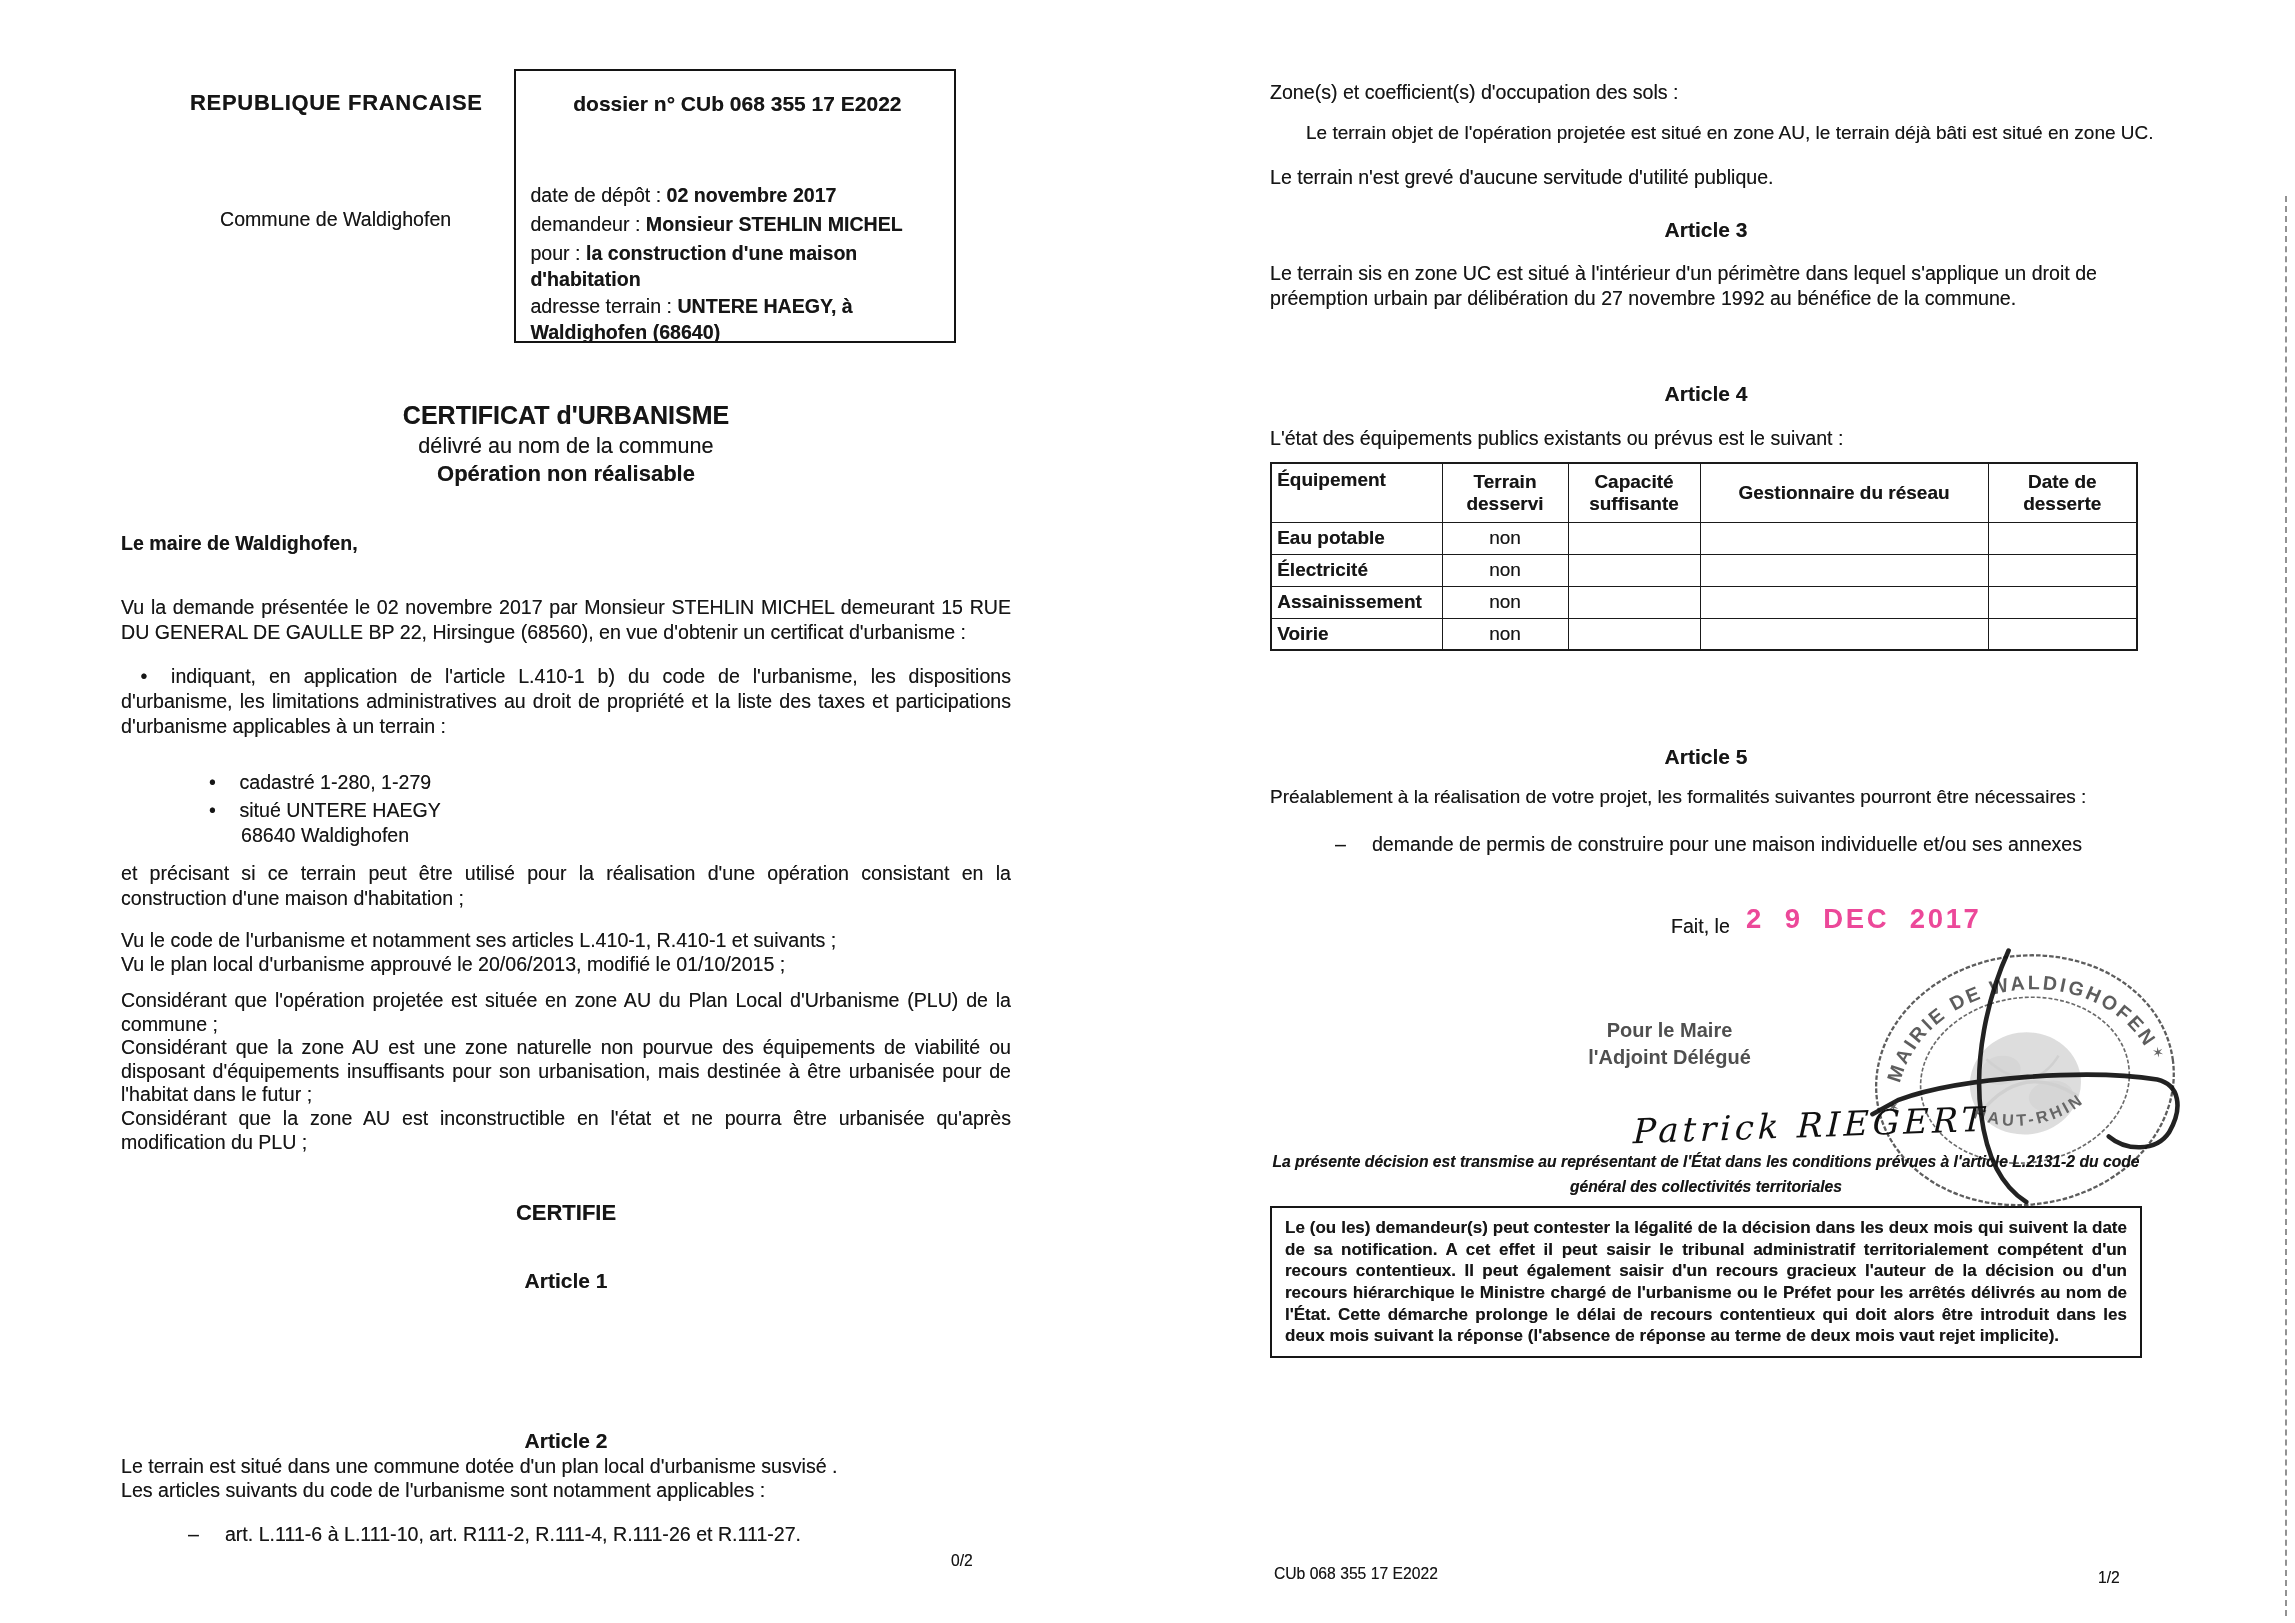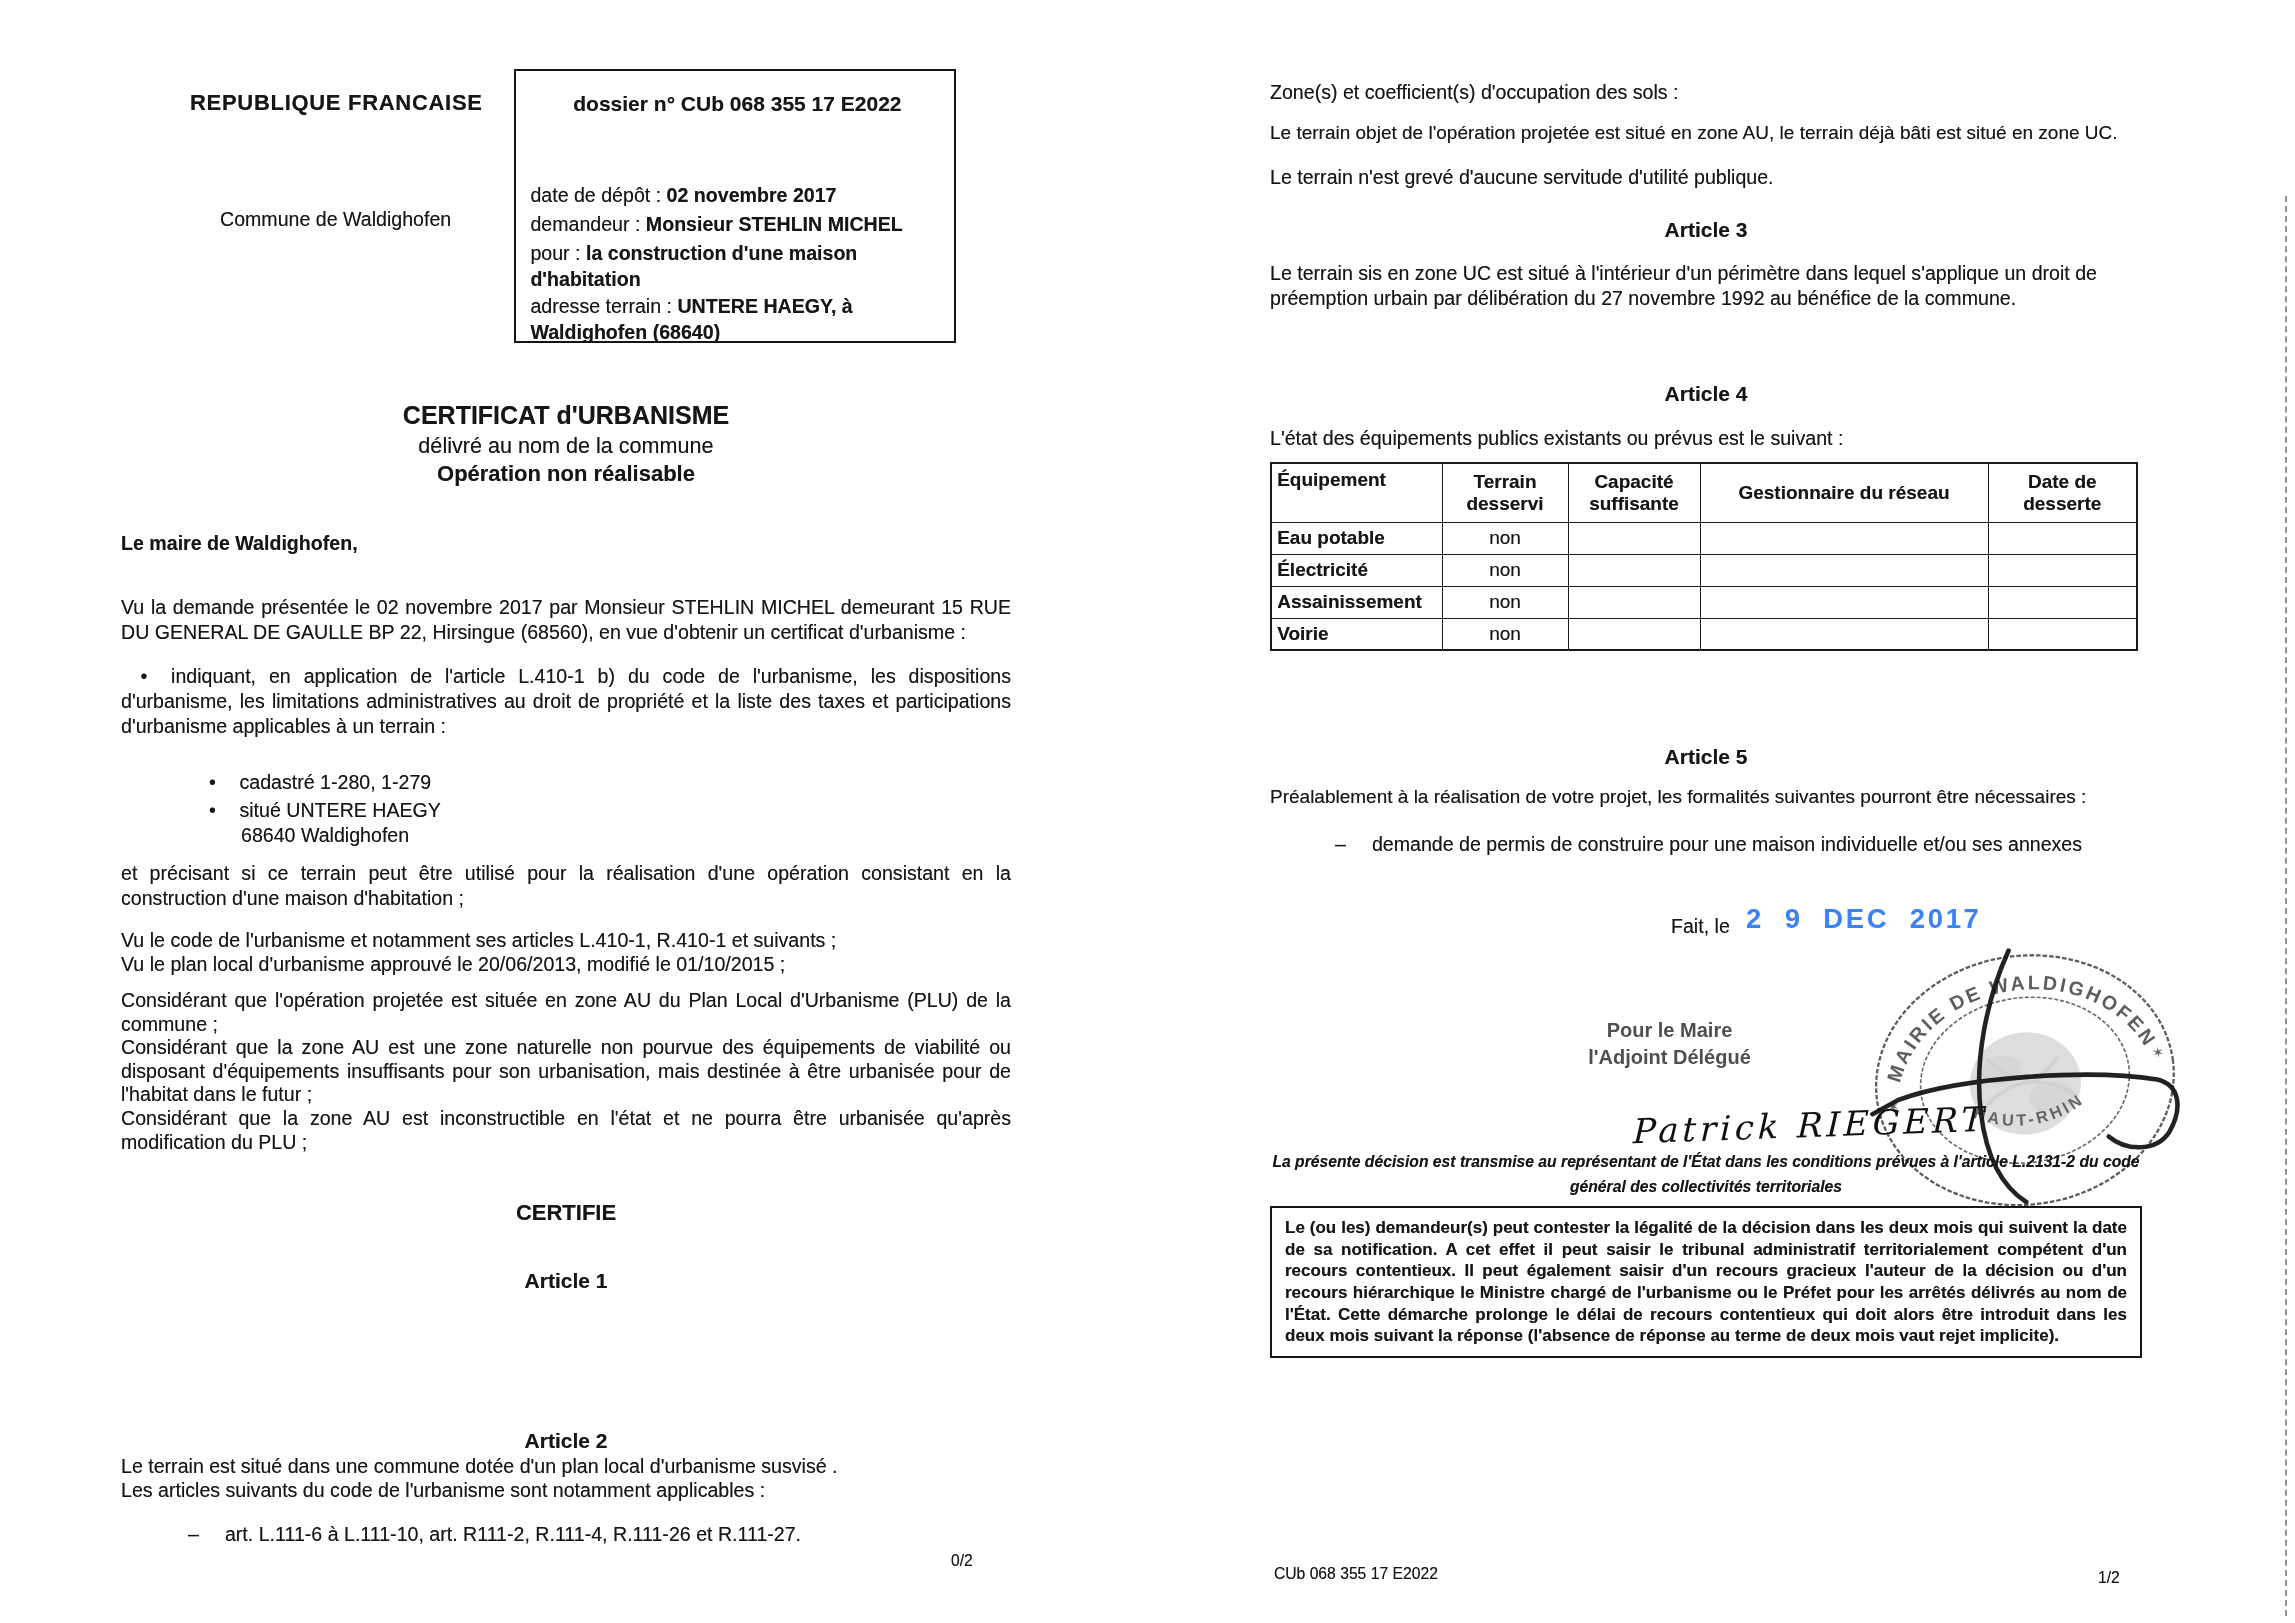--- a/index.html
+++ b/index.html
@@ -32,21 +32,21 @@
   #equip-table td{height:32px;text-align:center;vertical-align:middle;}
   #equip-table td:first-child{text-align:left;font-weight:700;}
   
   #notice-box{top:1206px;left:0;width:872px;border:2.6px solid #161616;padding:9.2px 13px;
      font-size:17px;font-weight:700;line-height:21.6px;text-align:justify;}
   
   .stamped{color:#4f4f4f;filter:blur(0.4px);font-weight:700;}
   
   #signature-name{font-family:"DejaVu Serif",serif;font-style:italic;font-size:34px;
      letter-spacing:3.9px;transform:rotate(-2deg) skewX(-4deg);color:#101010;}
-  #date-stamp{font-size:27.5px;font-weight:700;letter-spacing:2.6px;word-spacing:10.5px;color:#3b82f6;}
+  #date-stamp{font-size:27.5px;font-weight:700;letter-spacing:2.6px;word-spacing:10.5px;color:#ec4899;}
   #scan-edge{left:2285px;top:196px;height:1420px;width:0;border-left:2px dashed #4a4a4a;opacity:.6;}
   .footer{font-size:15.7px;}
 </style>
 </head>
 <body>
 
 <div id="canvas">
 
   <div class="page" id="page-left">
 
@@ -117,21 +117,21 @@
     <div class="p txt nowrap" style="left:67px;top:1522px;width:811px;">
       <span>–</span><span class="gap40"></span><span>art. L.111-6 à L.111-10, art. R111-2, R.111-4, R.111-26 et R.111-27.</span>
     </div>
 
     <div class="abs txt footer" style="left:830px;top:1552px;">0/2</div>
   </div>
 
   <div class="page" id="page-right">
 
     <div class="p txt" style="top:80px;">Zone(s) et coefficient(s) d'occupation des sols :</div>
-    <div class="p txt nowrap" style="top:120px;font-size:19px;">Le terrain objet de l'opération projetée est situé en zone AU, le terrain déjà bâti est situé en zone UC.</div>
+    <div class="p txt nowrap" style="top:120px;font-size:19px;margin-left:36px;">Le terrain objet de l'opération projetée est situé en zone AU, le terrain déjà bâti est situé en zone UC.</div>
     <div class="p txt" style="top:165px;">Le terrain n'est grevé d'aucune servitude d'utilité publique.</div>
 
     <div class="p txt heading" style="top:217px;">Article 3</div>
     <div class="p txt" style="top:261px;width:838px;">Le terrain sis en zone UC est situé à l'intérieur d'un périmètre dans lequel s'applique un droit de préemption urbain par délibération du 27 novembre 1992 au bénéfice de la commune.</div>
 
     <div class="p txt heading" style="top:381px;">Article 4</div>
     <div class="p txt" style="top:426px;">L'état des équipements publics existants ou prévus est le suivant :</div>
 
     <table class="abs" id="equip-table" style="left:0;top:462px;">
       <colgroup>

